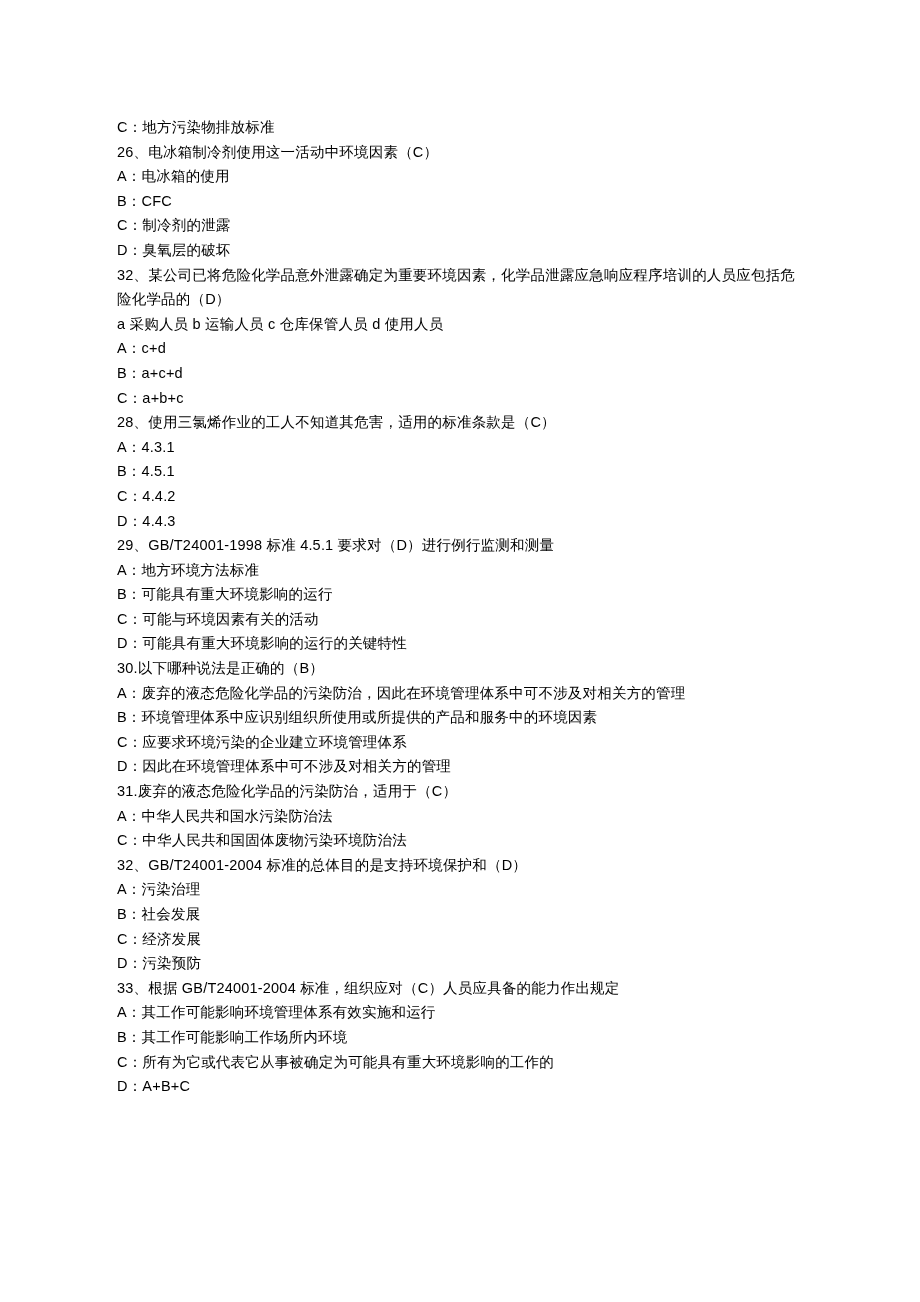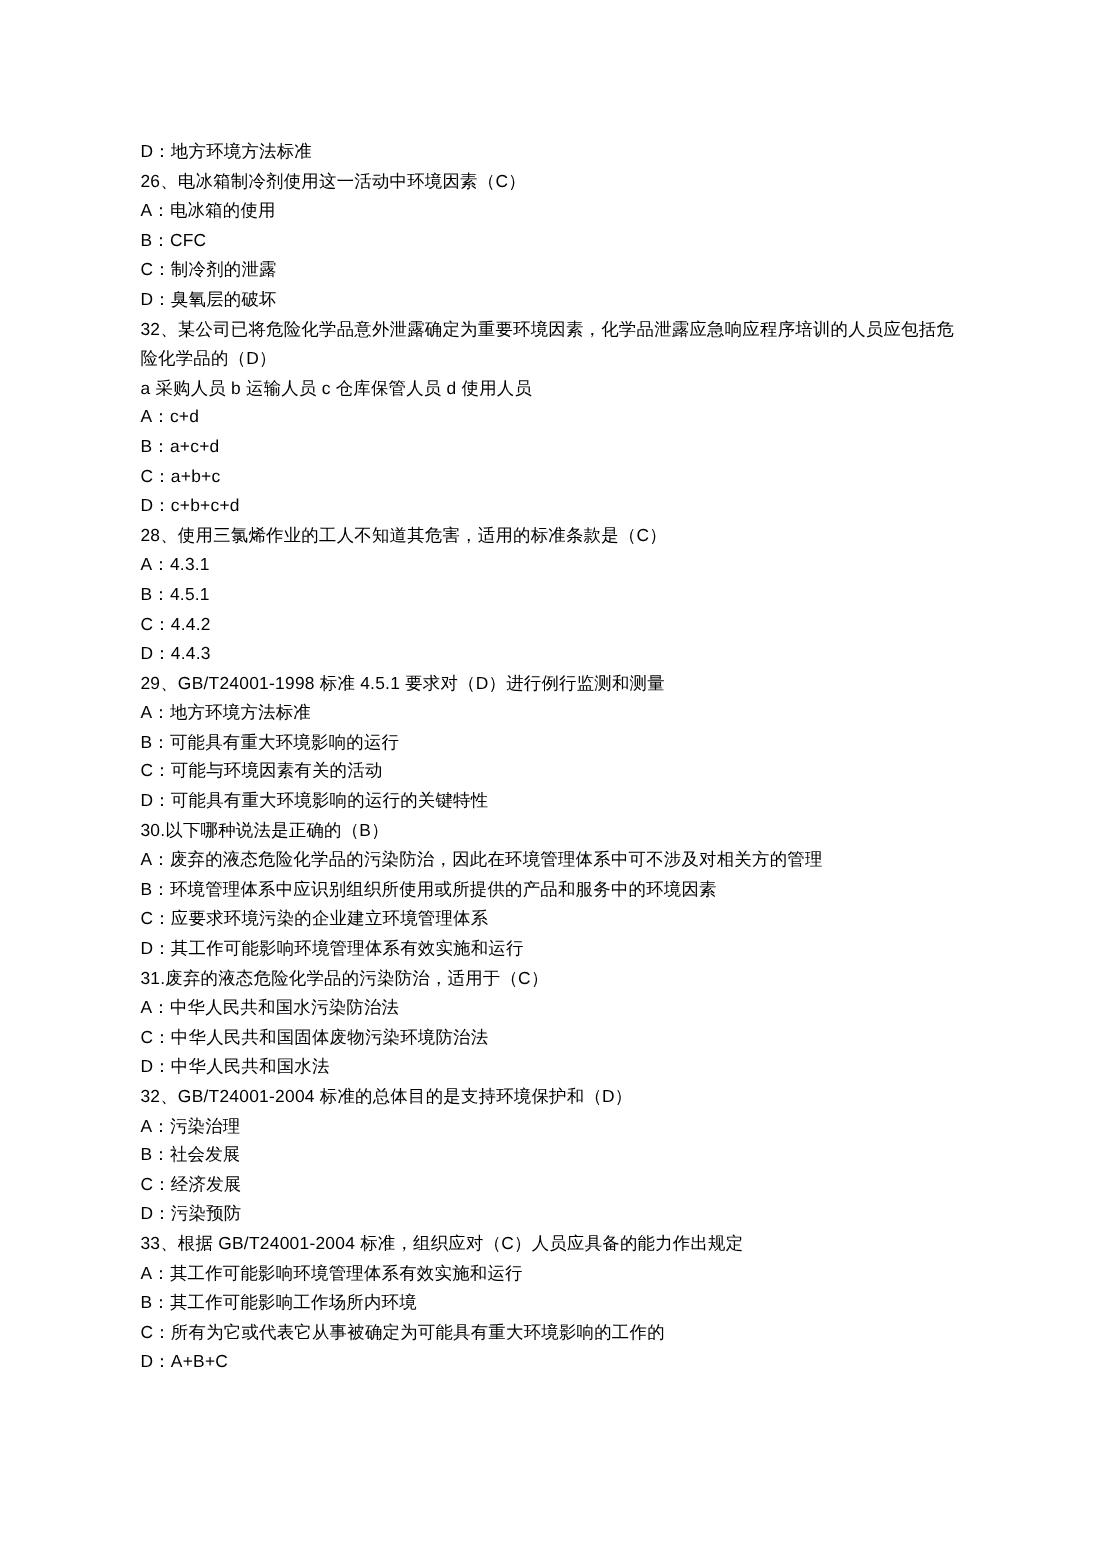--- a/index.html
+++ b/index.html
@@ -21,51 +21,49 @@
   }
   .line {
     white-space: normal;
     word-break: break-word;
   }
 </style>
 </head>
 <body>
 
 <div class="page">
-  <div class="line">D：地方环境方法标准</div>
+  <div class="line">C：地方污染物排放标准</div>
   <div class="line">26、电冰箱制冷剂使用这一活动中环境因素（C）</div>
   <div class="line">A：电冰箱的使用</div>
   <div class="line">B：CFC</div>
   <div class="line">C：制冷剂的泄露</div>
   <div class="line">D：臭氧层的破坏</div>
   <div class="line">32、某公司已将危险化学品意外泄露确定为重要环境因素，化学品泄露应急响应程序培训的人员应包括危险化学品的（D）</div>
   <div class="line">a 采购人员  b 运输人员  c 仓库保管人员  d 使用人员</div>
   <div class="line">A：c+d</div>
   <div class="line">B：a+c+d</div>
   <div class="line">C：a+b+c</div>
-  <div class="line">D：c+b+c+d</div>
   <div class="line">28、使用三氯烯作业的工人不知道其危害，适用的标准条款是（C）</div>
   <div class="line">A：4.3.1</div>
   <div class="line">B：4.5.1</div>
   <div class="line">C：4.4.2</div>
   <div class="line">D：4.4.3</div>
   <div class="line">29、GB/T24001-1998 标准 4.5.1 要求对（D）进行例行监测和测量</div>
   <div class="line">A：地方环境方法标准</div>
   <div class="line">B：可能具有重大环境影响的运行</div>
   <div class="line">C：可能与环境因素有关的活动</div>
   <div class="line">D：可能具有重大环境影响的运行的关键特性</div>
   <div class="line">30.以下哪种说法是正确的（B）</div>
   <div class="line">A：废弃的液态危险化学品的污染防治，因此在环境管理体系中可不涉及对相关方的管理</div>
   <div class="line">B：环境管理体系中应识别组织所使用或所提供的产品和服务中的环境因素</div>
   <div class="line">C：应要求环境污染的企业建立环境管理体系</div>
-  <div class="line">D：其工作可能影响环境管理体系有效实施和运行</div>
+  <div class="line">D：因此在环境管理体系中可不涉及对相关方的管理</div>
   <div class="line">31.废弃的液态危险化学品的污染防治，适用于（C）</div>
   <div class="line">A：中华人民共和国水污染防治法</div>
   <div class="line">C：中华人民共和国固体废物污染环境防治法</div>
-  <div class="line">D：中华人民共和国水法</div>
   <div class="line">32、GB/T24001-2004 标准的总体目的是支持环境保护和（D）</div>
   <div class="line">A：污染治理</div>
   <div class="line">B：社会发展</div>
   <div class="line">C：经济发展</div>
   <div class="line">D：污染预防</div>
   <div class="line">33、根据 GB/T24001-2004 标准，组织应对（C）人员应具备的能力作出规定</div>
   <div class="line">A：其工作可能影响环境管理体系有效实施和运行</div>
   <div class="line">B：其工作可能影响工作场所内环境</div>
   <div class="line">C：所有为它或代表它从事被确定为可能具有重大环境影响的工作的</div>
   <div class="line">D：A+B+C</div>

